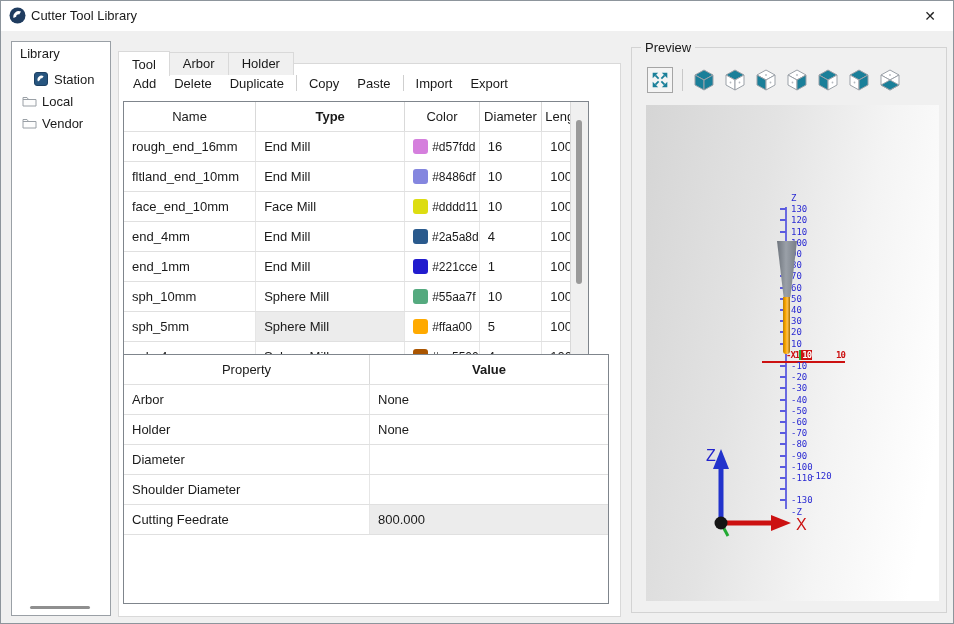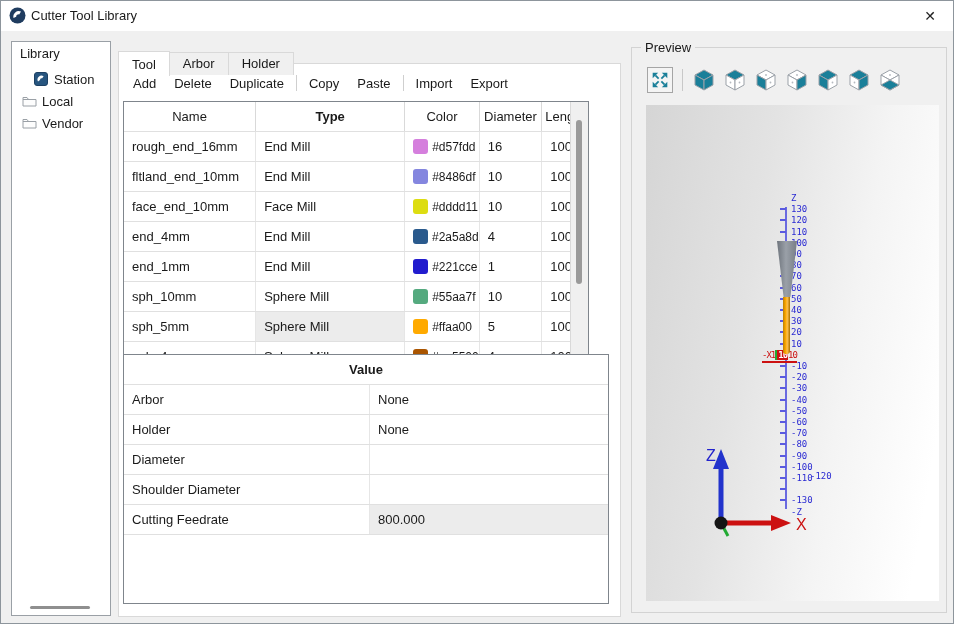--- a/index.html
+++ b/index.html
@@ -63,21 +63,21 @@
   .zlab{position:absolute;left:145px;height:11px;line-height:11px;font-family:"DejaVu Sans Mono",monospace;
         font-size:9px;color:#2a2ad2;white-space:nowrap;}
   .ztick{position:absolute;left:134px;width:6px;height:2px;background:#5a5ae0;}
   .cone{position:absolute;left:131px;top:136px;width:20px;height:56px;
         background:linear-gradient(to right,#6e747c,#9aa0a8 45%,#787e86);
         clip-path:polygon(0 0,100% 0,67% 100%,33% 100%);}
   .flute{position:absolute;left:137px;top:192px;width:7px;height:57px;border-radius:0 0 3px 3px;
          background:linear-gradient(to right,#c07f00,#ffaa00 40%,#ffc14e 60%,#a86f00);}
   .xorigin{position:absolute;left:116px;height:10px;line-height:9px;white-space:nowrap;
            border-bottom:2px solid #cc1111;font-family:"DejaVu Sans Mono",monospace;font-size:9px;letter-spacing:-1px;}
-  .xa{color:#cc1111;font-weight:normal;}
+  .xa{color:#cc1111;font-weight:bold;margin-left:24px;}
   .xb{color:#fff;background:#cc1111;font-weight:bold;padding:0 1px;border-left:2px solid #22aa33;}
   .triad{position:absolute;left:48px;top:336px;}
 </style>
 </head>
 <body>
 
 <div class="win">
 
   <div class="abs titlebar">
     <span class="abs app-icon">
@@ -233,20 +233,21 @@
           <div class="cell c-len">100</div>
         </div>
       </div>
     <div class="vscroll">
       <div class="vthumb"></div>
     </div>
   </div>
 
   <div class="abs dtable prop-table">
     <div class="hrow" id="prop-head">
+        <div class="hcell c-prop">Property</div>
         <div class="hcell c-val bold">Value</div>
       </div>
     <div id="prop-body">
         <div class="trow">
           <div class="cell c-prop">Arbor</div>
           <div class="cell c-val">None</div>
         </div>
         <div class="trow">
           <div class="cell c-prop">Holder</div>
           <div class="cell c-val">None</div>

